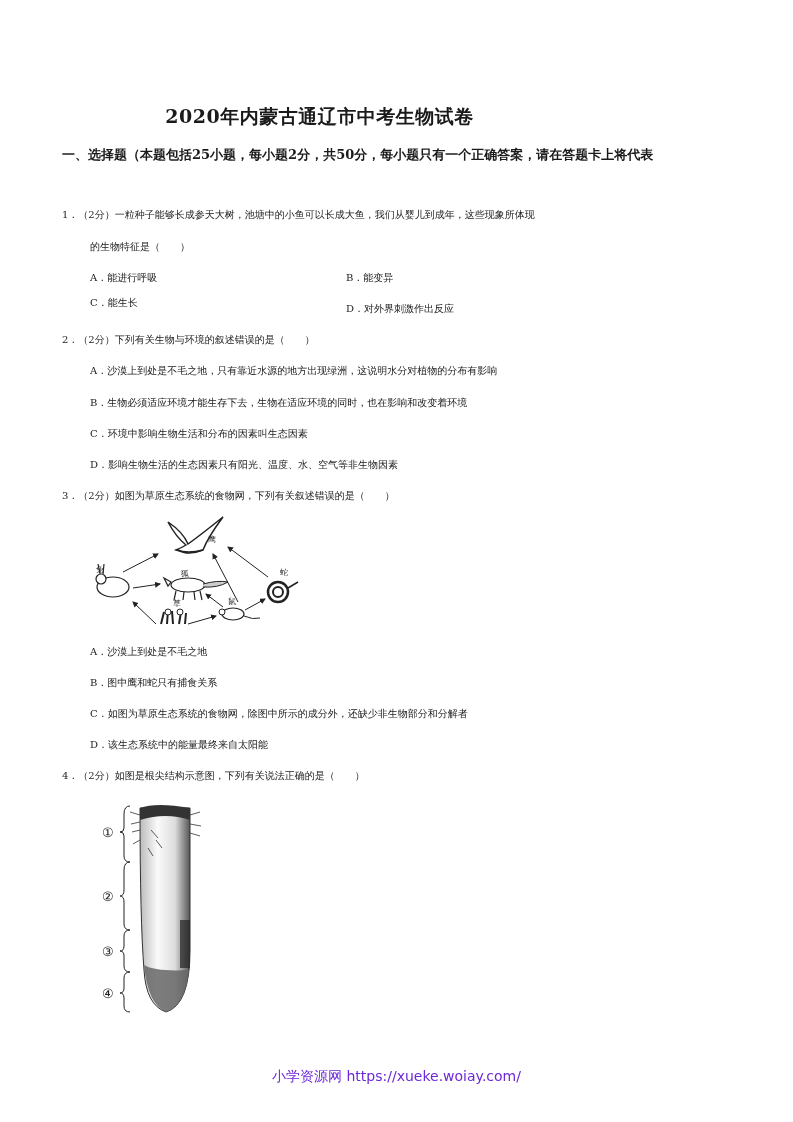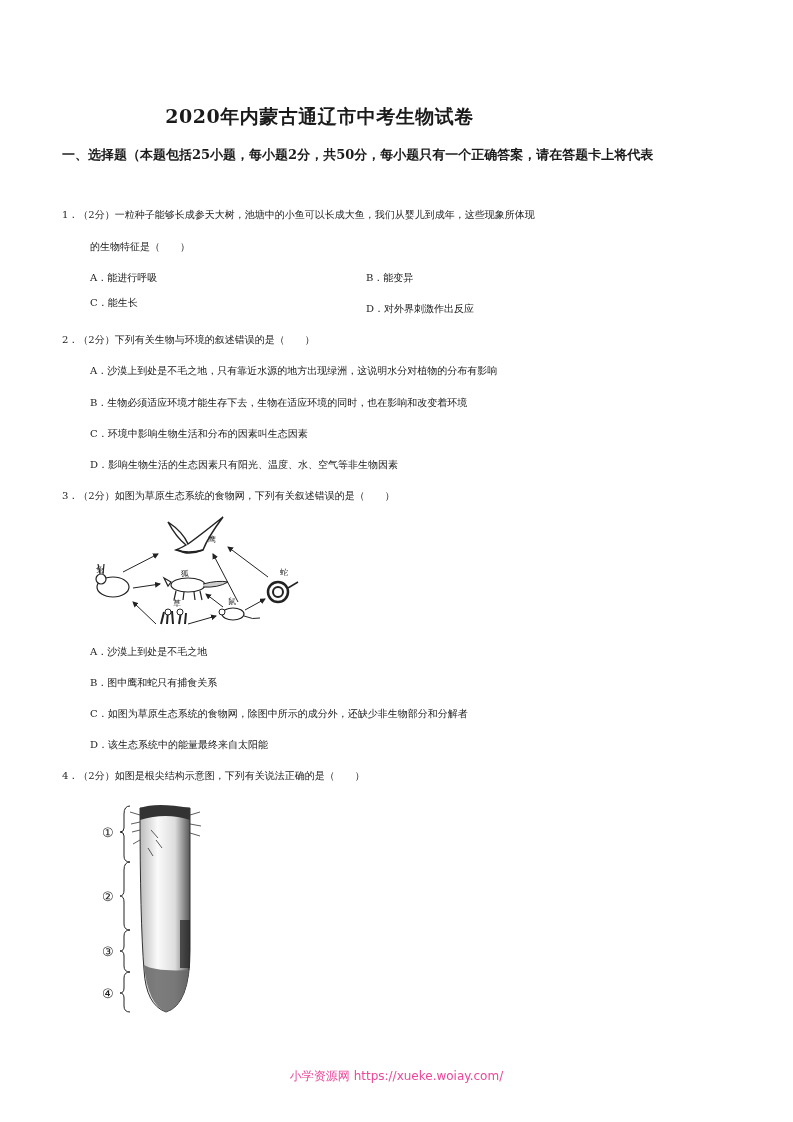--- a/index.html
+++ b/index.html
@@ -6,23 +6,23 @@
   body { width: 793px; height: 1122px; position: relative; overflow: hidden;
          font-family: "DejaVu Serif", "Liberation Serif", serif; color: #1a1a1a; }
   .page { position: absolute; left: 0; top: 0; width: 793px; height: 1122px; }
   .title { position: absolute; top: 104px; left: 0; width: 639px; text-align: center;
            font-size: 19px; font-weight: bold; letter-spacing: 0.5px; }
   .section { position: absolute; left: 62px; width: 680px; font-size: 13px; font-weight: bold;
              line-height: 32px; top: 139px; }
   .line { position: absolute; font-size: 10px; white-space: nowrap; }
   .q { left: 62px; }
   .opt { left: 90px; }
-  .opt2 { left: 366px; }
+  .opt2 { left: 346px; }
   .footer { position: absolute; top: 1068px; left: 0; width: 793px; text-align: center;
-            font-family: "DejaVu Sans", sans-serif; font-size: 12px; color: #ec4899; }
+            font-family: "DejaVu Sans", sans-serif; font-size: 14px; color: #6d28d9; }
   .fig { position: absolute; }
 </style>
 </head>
 <body>
 
 <div class="page">
 
   <div class="title">2020年内蒙古通辽市中考生物试卷</div>
 
   <div class="section">

